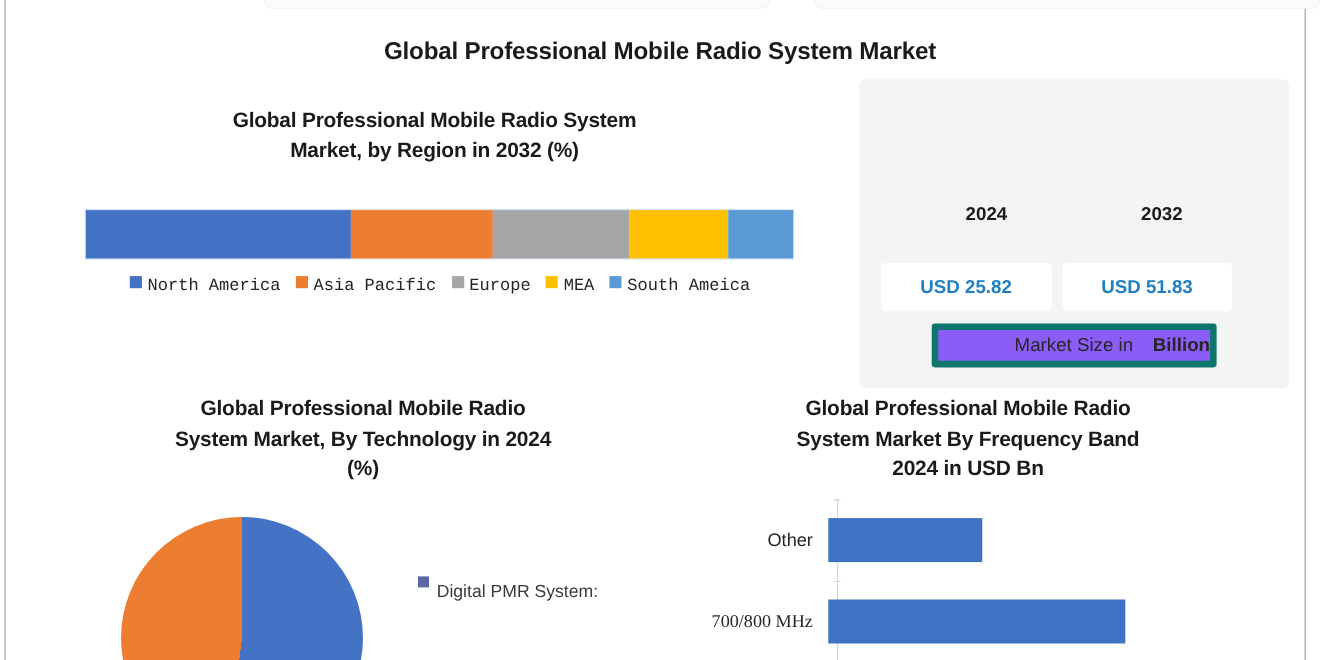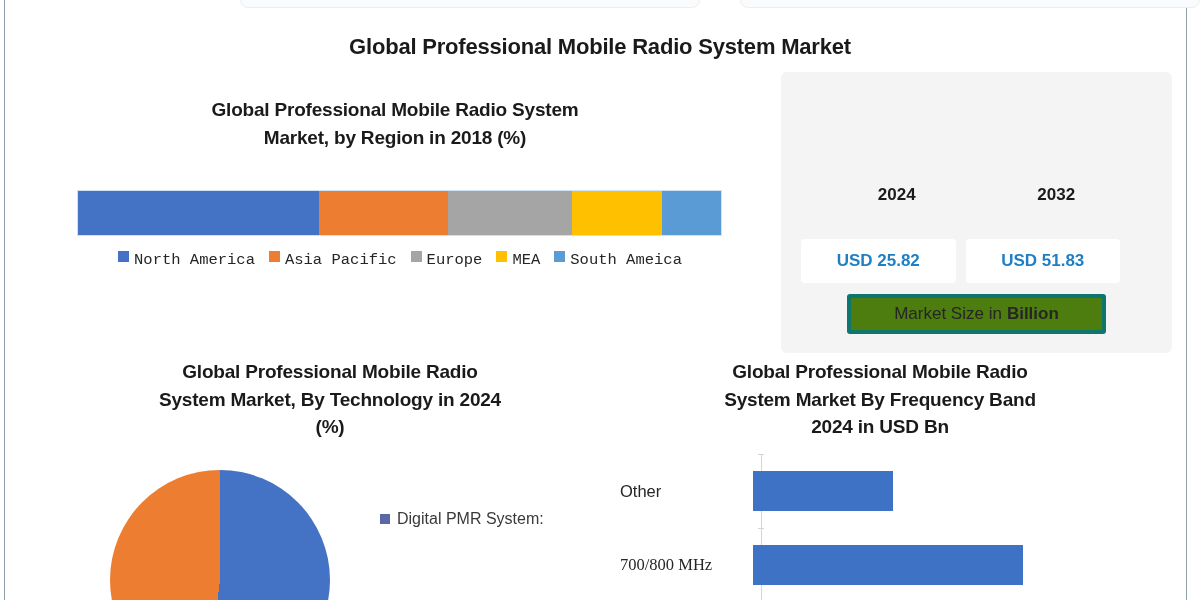--- a/index.html
+++ b/index.html
@@ -172,31 +172,31 @@
     font-size: 17px;
     font-weight: bold;
     color: #1f7fc4;
   }
   .market-footer {
     position: absolute;
     top: 222px;
     left: 66px;
     width: 259px;
     height: 40px;
-    background: #4d7c0f;
-    border: 4px solid #0f766e;
+    background: #8b5cf6;
+    border: 6px solid #0f766e;
     border-radius: 3px;
     box-sizing: border-box;
     display: flex;
     align-items: center;
-    justify-content: center;
+    justify-content: flex-end;
     font-size: 17px;
     color: #262626;
   }
-  .market-footer b { font-weight: bold; margin-left: 5px; }
+  .market-footer b { font-weight: bold; margin-left: 18px; }
 
   
   .tech-block {
     position: absolute;
     left: 60px;
     top: 358px;
     width: 540px;
   }
   .pie-wrap {
     position: absolute;
@@ -220,20 +220,21 @@
     white-space: nowrap;
   }
   .pie-legend .legend-swatch {
     width: 10px;
     height: 10px;
     background: #5a68a5;
   }
   .pie-legend .legend-label {
     font-size: 16px;
     color: #3a3a3a;
+    margin-top: 20px;
   }
 
   
   .freq-block {
     position: absolute;
     left: 620px;
     top: 358px;
     width: 520px;
   }
   .freq-chart {
@@ -254,20 +255,21 @@
   .freq-row {
     position: absolute;
     left: 0;
     width: 480px;
     height: 46px;
     display: flex;
     align-items: center;
   }
   .freq-label {
     width: 133px;
+    text-align: right;
     padding-right: 14px;
     font-size: 16.5px;
     color: #262626;
     box-sizing: border-box;
   }
   .freq-bar {
     height: 40px;
     background: #3d72c4;
   }
   .freq-tick {
@@ -287,21 +289,21 @@
   <div class="page-border-right"></div>
 
   <div class="top-ghost a"></div>
   <div class="top-ghost b"></div>
 
   <div class="main-title">Global Professional Mobile Radio System Market</div>
 
   <div class="region-block">
     <div class="block-title">
       <div>Global Professional Mobile Radio  System</div>
-      <div>Market, by Region in 2018 (%)</div>
+      <div>Market, by Region in 2032 (%)</div>
     </div>
 
     <div class="stacked-bar-wrap">
       <div class="stacked-bar" id="region-bar">
           <div class="stacked-seg" style="width: 37.4108%; background: rgb(68, 114, 196);"></div>
           <div class="stacked-seg" style="width: 20.0815%; background: rgb(237, 125, 49);"></div>
           <div class="stacked-seg" style="width: 19.2661%; background: rgb(165, 165, 165);"></div>
           <div class="stacked-seg" style="width: 14.0673%; background: rgb(255, 192, 0);"></div>
           <div class="stacked-seg" style="width: 9.17431%; background: rgb(91, 155, 213);"></div>
         </div>

